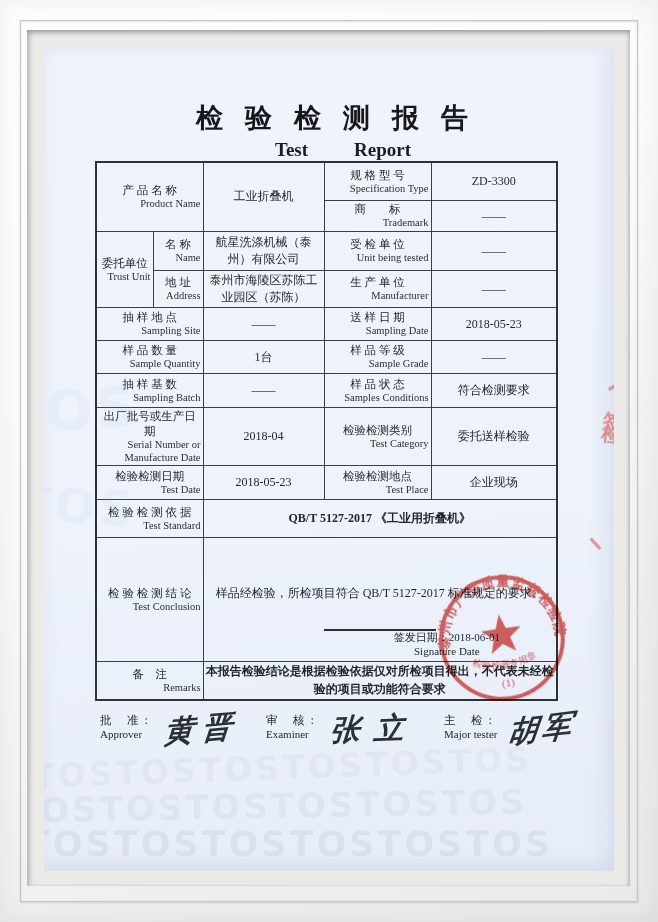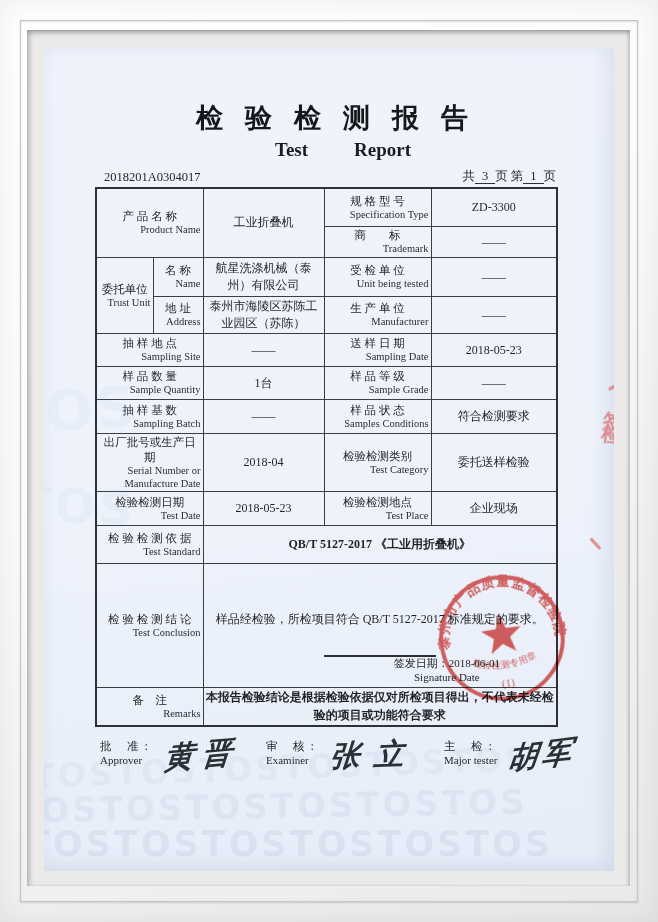--- a/index.html
+++ b/index.html
@@ -90,26 +90,20 @@
     <div class="wm wm2">TOSTOSTOSTOSTOSTOS</div>
     <div class="wm wm3">TOSTOSTOSTOSTOSTOS</div>
     <div class="wm wm4">TOS</div>
     <div class="wm wm5">TOS</div>
 
     <div class="title-cn">检验检测报告</div>
     <div class="title-en">
       <span class="w1">Test</span><span>Report</span>
     </div>
 
-    <div class="meta-row">
-      <span>2018201A0304017</span>
-      <span class="pageinfo">
-        <span>共</span><u>3</u><span>页 第</span><u>1</u><span>页</span>
-      </span>
-    </div>
 
     <table class="report">
       <colgroup>
           <col style="width:57px">
           <col style="width:50px">
           <col style="width:121px">
           <col style="width:107px">
           <col style="width:126px">
         </colgroup>
 

